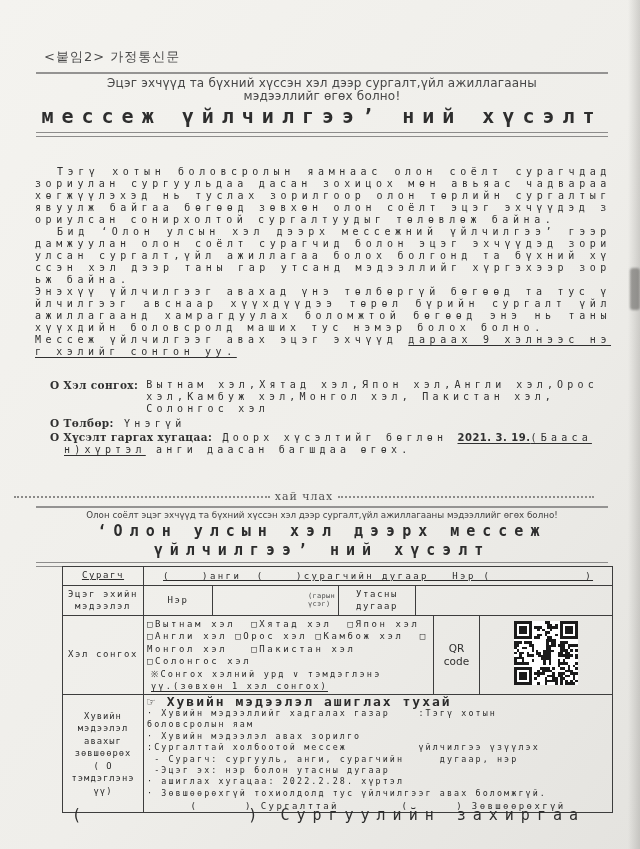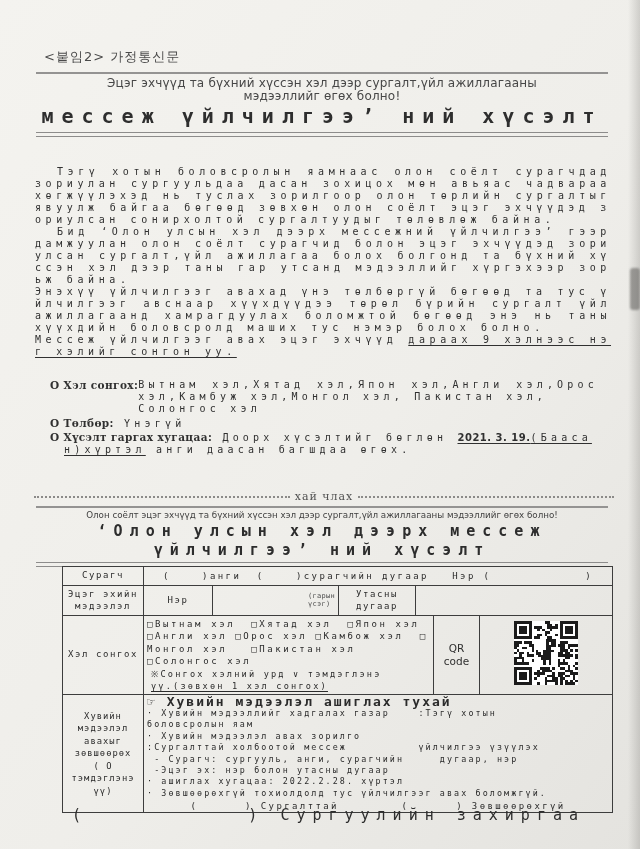--- a/index.html
+++ b/index.html
@@ -63,31 +63,31 @@
   .bullets{
     position:absolute;top:379px;left:50px;width:548px;
     font-size:10px;line-height:12.2px;letter-spacing:4.2px;
     word-break:break-all;color:#303030;
   }
   .blabel{
     font-family:"DejaVu Serif","Liberation Serif",serif;
     font-size:10.5px;letter-spacing:.4px;font-weight:bold;white-space:nowrap;
   }
   .bullet-flex{display:flex;align-items:flex-start;}
-  .bullet-flex .blabel{flex:none;}
+  .bullet-flex .blabel{flex:none;padding-right:8px;}
   .bullet-flex .bvalue{flex:1;text-align:justify;}
   .bullet-block{padding-left:14px;text-indent:-14px;margin-top:1px;}
   .date{
     font-family:"DejaVu Sans","Liberation Sans",sans-serif;
     font-weight:bold;letter-spacing:.5px;
   }
 
   
   .cutline{
-    position:absolute;top:490px;left:34px;width:580px;
+    position:absolute;top:490px;left:14px;width:580px;
     display:flex;align-items:center;gap:5px;color:#4f4f4f;
   }
   .cutline .dash{flex:1;border-top:2px dotted #8b8a88;}
   .cutlabel{
     font-family:"DejaVu Serif","Liberation Serif",serif;
     font-size:11px;letter-spacing:1px;
   }
 
   
   .f2-head{position:absolute;top:506px;left:36px;width:572px;}
@@ -109,21 +109,21 @@
     border-collapse:collapse;table-layout:fixed;
     color:#2b2b2b;
   }
   table.form td{
     border:1px solid #3d3d3d;padding:1px 3px;vertical-align:middle;
     overflow:hidden;
   }
   td.lbl{
     text-align:center;font-size:9px;letter-spacing:1.6px;line-height:11.5px;
   }
-  tr.r1 td{height:16px;}
+  tr.r1 td{height:16px;text-decoration:underline;}
   tr.r2 td{height:27px;}
   tr.r3 td{height:76px;}
   tr.r4 td{height:108px;}
   td.student-val{font-size:9px;letter-spacing:2.4px;text-align:center;}
   td.sig{vertical-align:middle;text-align:right;padding-right:2px;}
   .signote{font-size:7px;line-height:8px;color:#4e4e4e;letter-spacing:.3px;display:inline-block;text-align:left;}
   td.langs{padding:2px 5px;vertical-align:top;}
   .langline{font-size:9px;letter-spacing:2.6px;line-height:12.3px;white-space:pre-wrap;}
   .langnote{font-size:8.6px;letter-spacing:2.2px;line-height:12px;padding-left:4px;margin-top:1px;}
   td.qrlbl{

